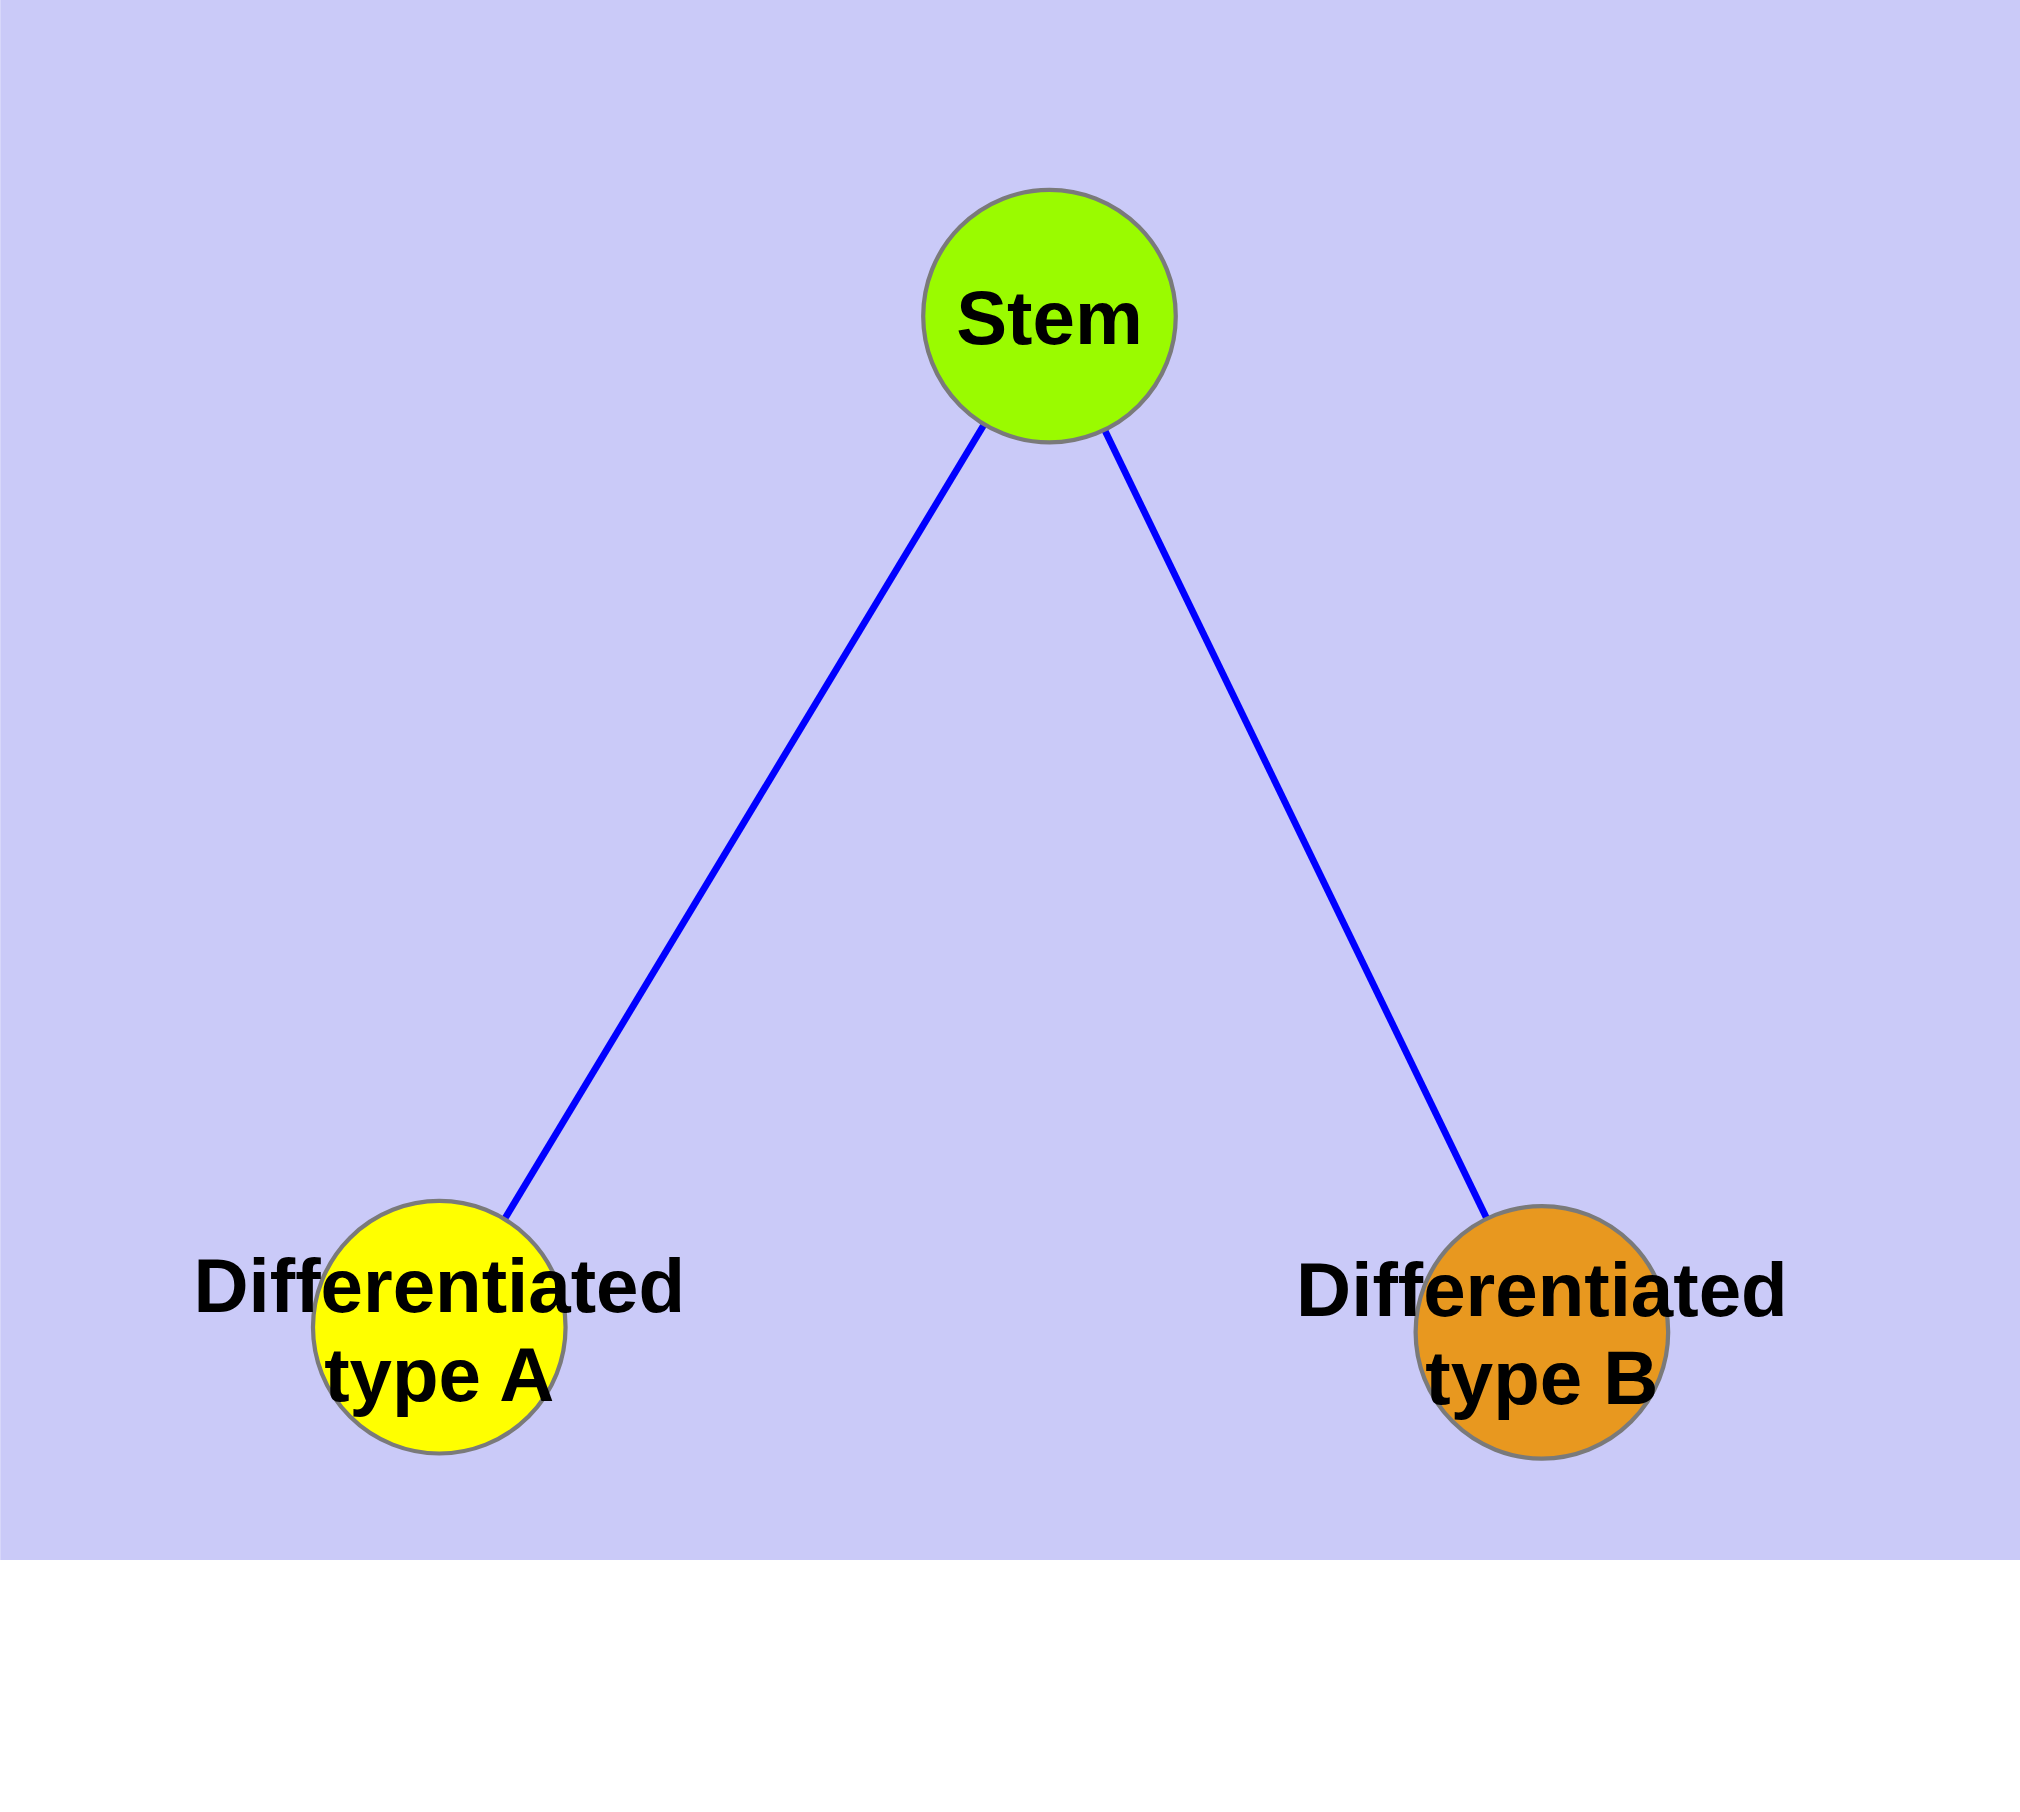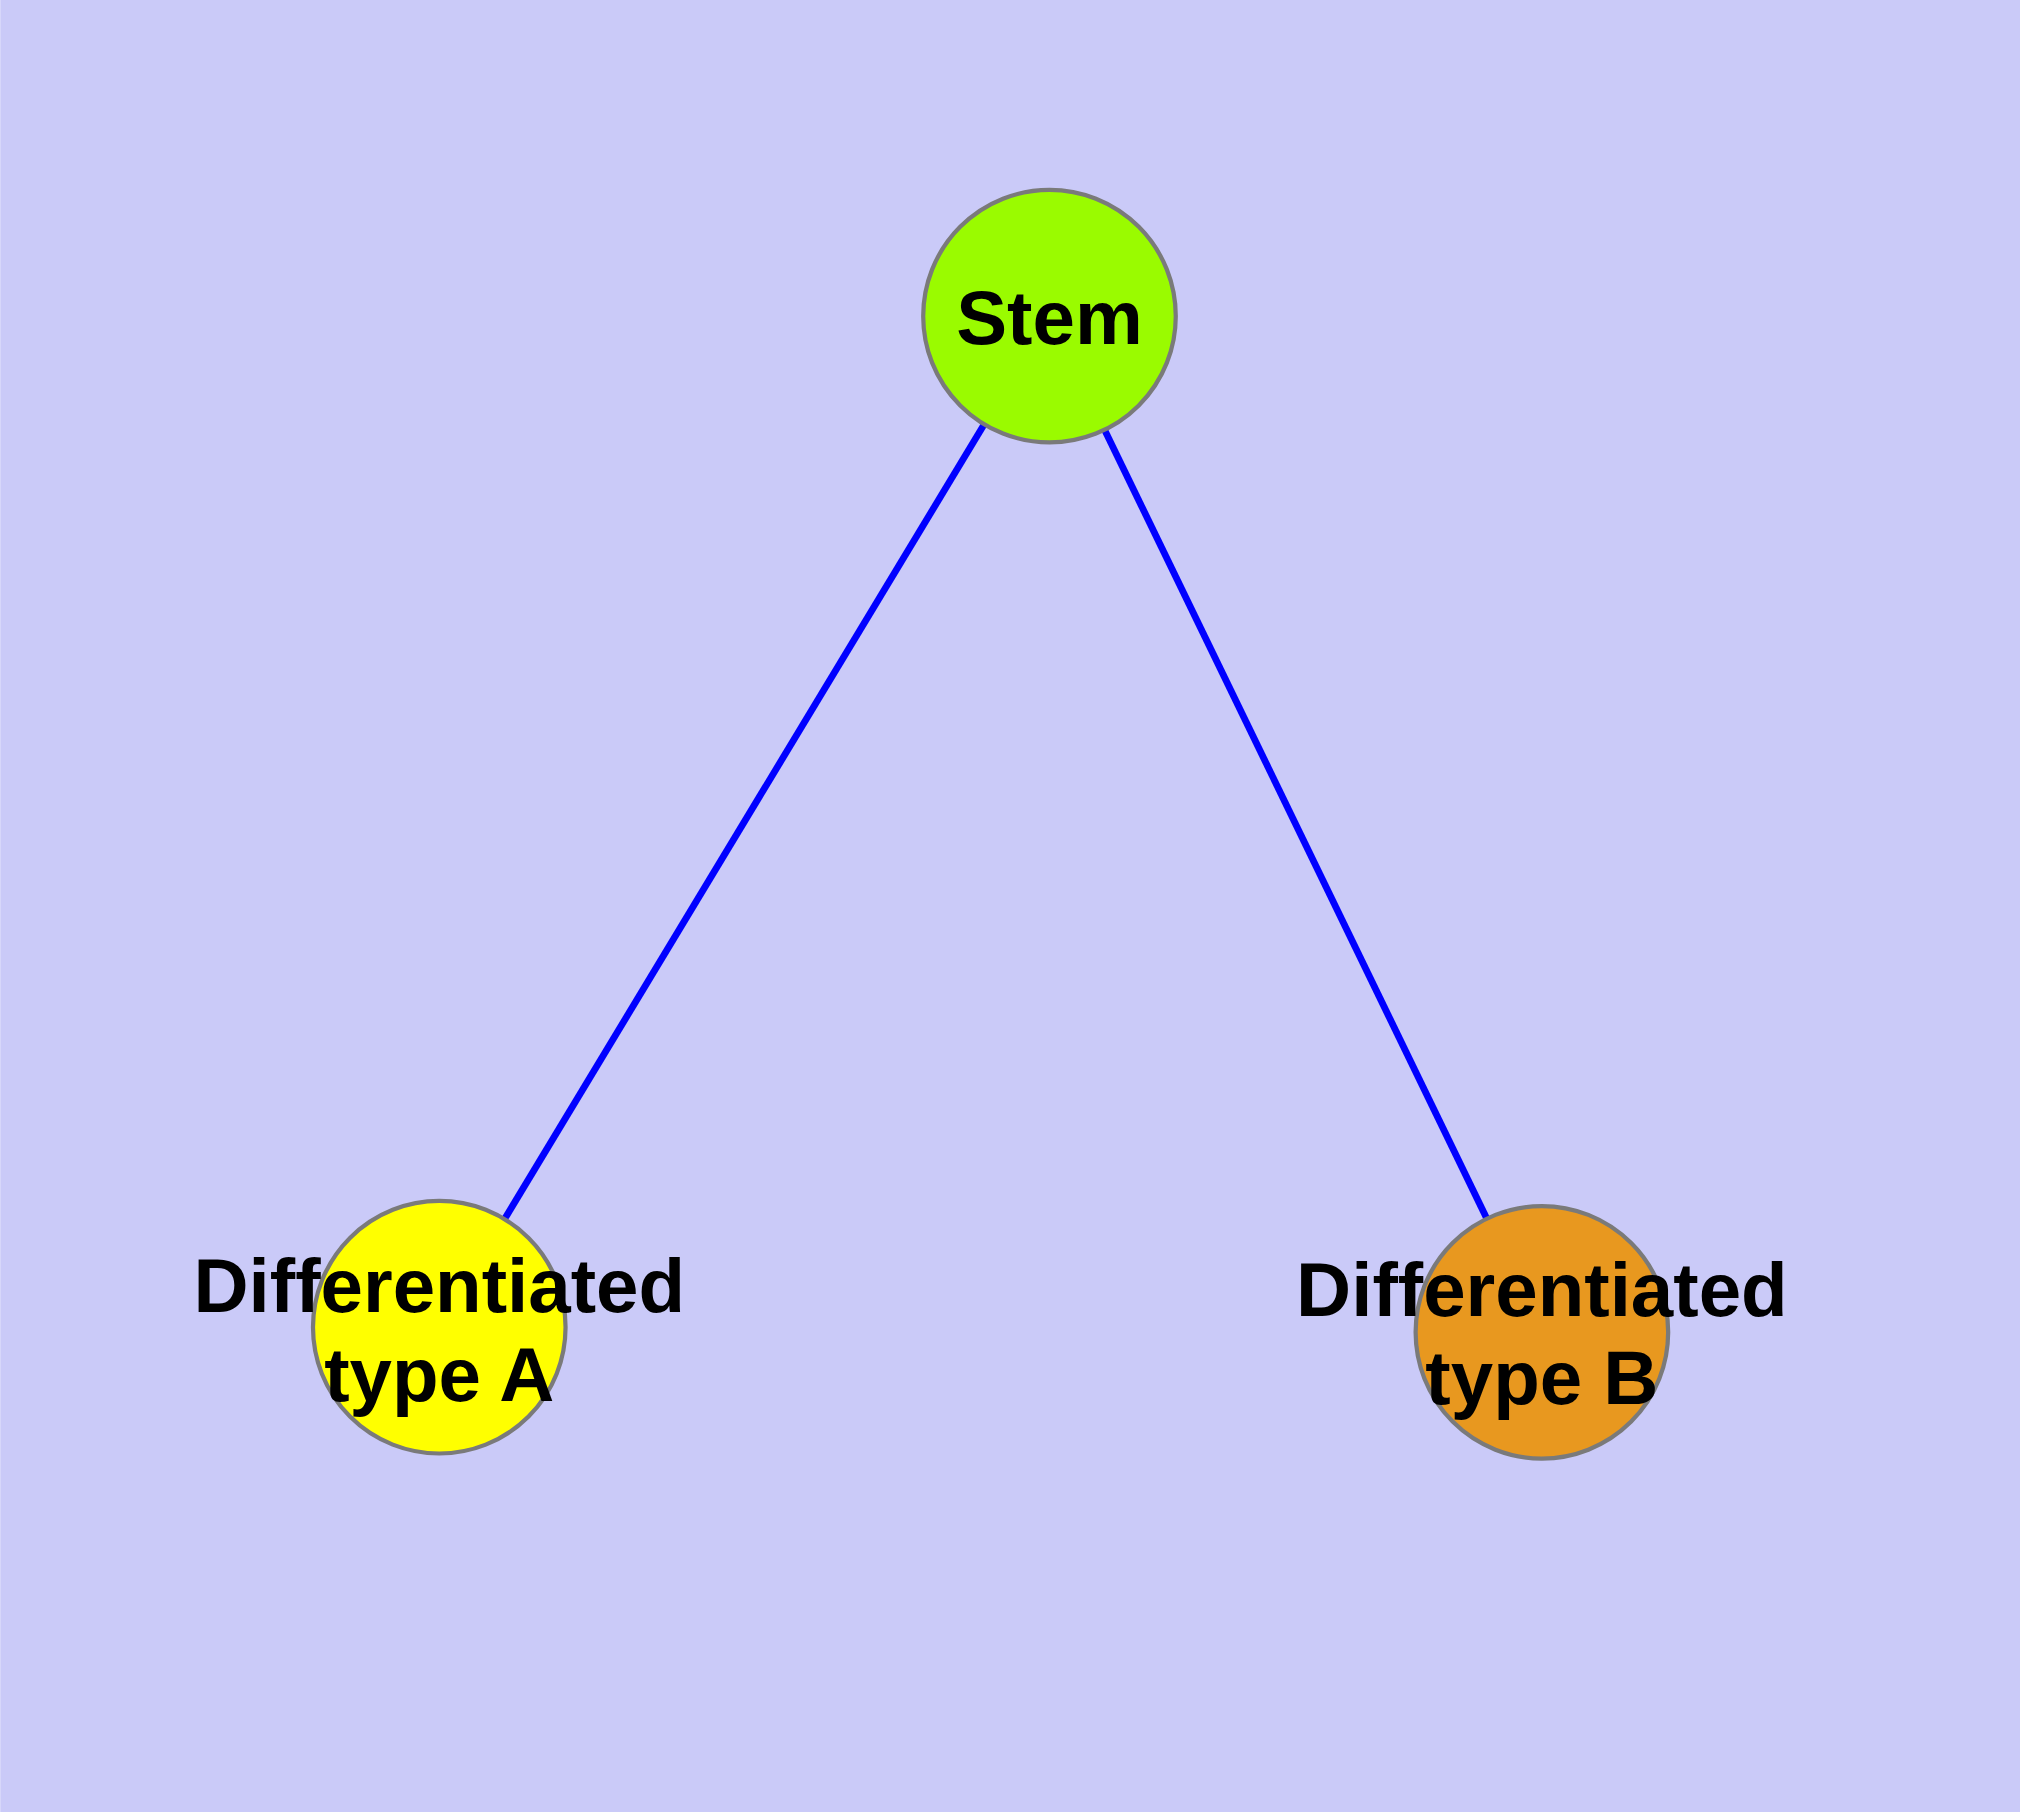--- a/index.html
+++ b/index.html
@@ -2,21 +2,21 @@
 <html style="font-size:13.6px"><head>
 <meta charset="utf-8">
 <style>
   html, body {
     margin: 0;
     padding: 0;
   }
   .canvas {
     position: relative;
     width: 2021px;
-    height: 1812px;
+    height: 1560px;
     overflow: hidden;
     font-family: "Liberation Sans", sans-serif;
   }
   svg.graph {
     display: block;
     width: 2021px;
     height: 1812px;
   }
   .edge {
     stroke-width: 8px;

